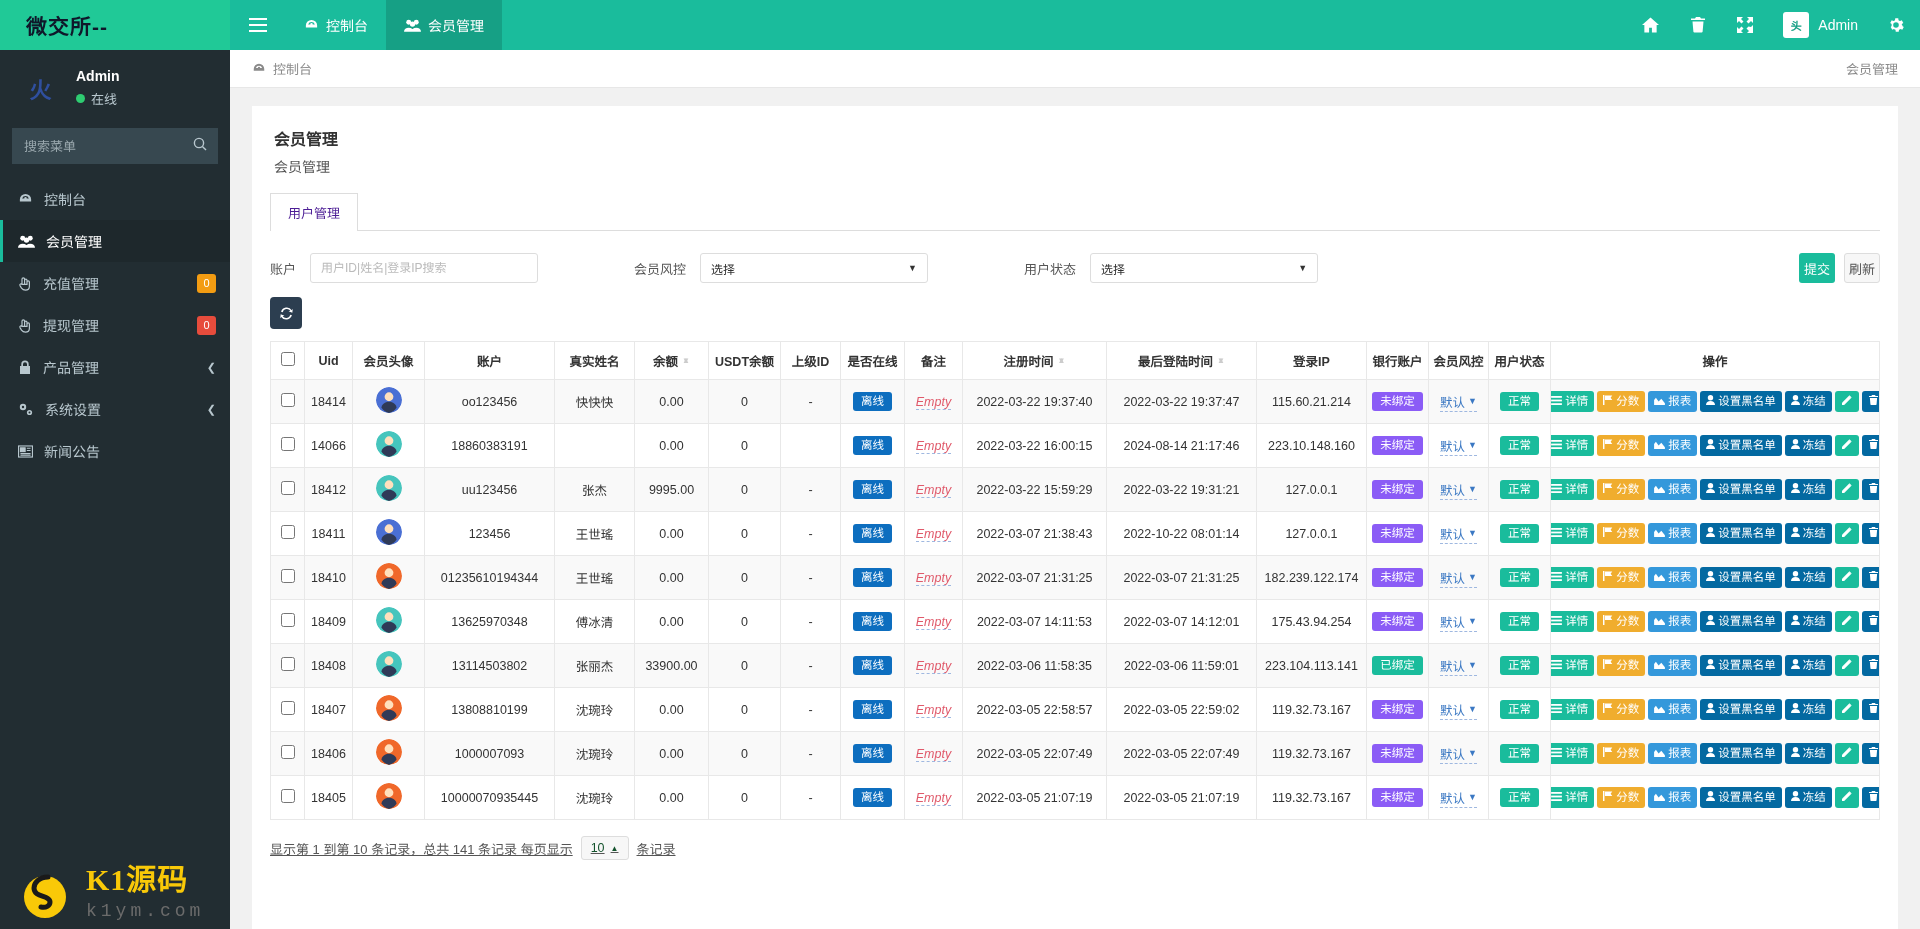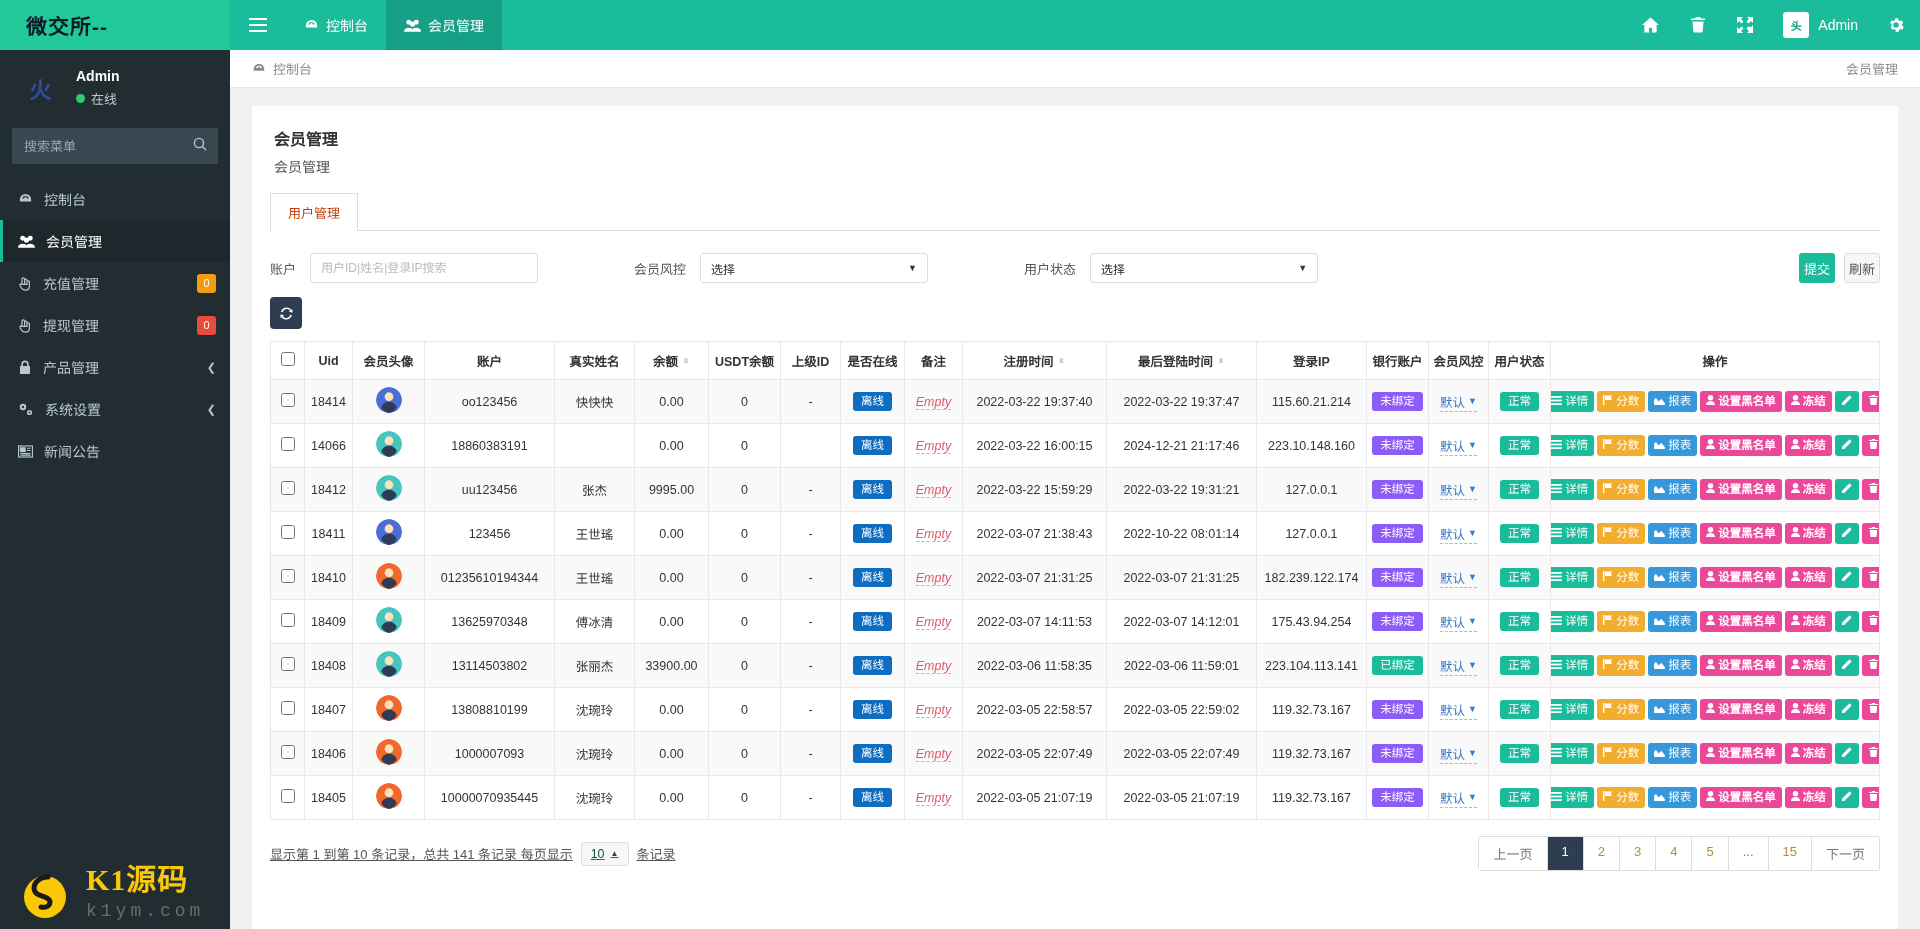--- a/index.html
+++ b/index.html
@@ -87,21 +87,21 @@
   .crumbleft { display: flex; align-items: center; gap: 7px; }
   .panel { margin: 18px 22px 0 22px; background: #fff; flex: 1; min-height: 0; display: flex; flex-direction: column; }
   .panelhead { padding: 20px 22px 0 22px; }
   .panelhead .h1 { font-size: 16px; font-weight: bold; color: #333; }
   .panelhead .h2 { font-size: 14px; color: #555; margin-top: 6px; }
   .tabs { display: flex; border-bottom: 1px solid #ddd; margin: 16px 18px 0 18px; }
   .tab {
     padding: 9px 17px; font-size: 13px; color: #555; cursor: pointer;
     border: 1px solid transparent; border-bottom: none; position: relative; top: 1px; background: #f5f5f5;
   }
-  .tab.active { background: #fff; border-color: #ddd; color: #c2410c; }
+  .tab.active { background: #fff; border-color: #ddd; color: #4c1d95; }
 
   
   .filters { display: flex; align-items: center; padding: 22px 18px 14px 18px; gap: 0; }
   .fgroup { display: flex; align-items: center; gap: 14px; }
   .flabel { font-size: 13px; color: #555; white-space: nowrap; }
   .finput {
     width: 228px; height: 30px; border: 1px solid #ddd; border-radius: 3px;
     font-size: 12px; color: #333; padding: 0 10px; outline: none;
     font-family: "Liberation Sans", sans-serif; background: #fff;
   }
@@ -148,21 +148,21 @@
   .emptylink { color: #e05a6b; font-style: italic; font-size: 12.5px; border-bottom: 1px dashed #9fb8e0; cursor: pointer; }
   .riskcell { color: #3b78c3; font-size: 12.5px; border-bottom: 1px dashed #9fb8e0; cursor: pointer; display: inline-flex; align-items: center; gap: 3px; }
   .riskcell .tri { font-size: 9px; }
 
   .ops { display: flex; gap: 3px; justify-content: center; align-items: center; }
   .opbtn {
     display: inline-flex; align-items: center; gap: 3px; color: #fff; font-size: 11.5px;
     border-radius: 3px; padding: 4px 6px; cursor: pointer; white-space: nowrap; line-height: 1.1;
   }
   .op-teal { background: #1abc9c; } .op-orange { background: #f0ad2e; }
-  .op-blue { background: #3498db; } .op-red { background: #ec4899; font-weight: bold; }
+  .op-blue { background: #3498db; } .op-red { background: #0369a1; }
   .opbtn.sq { padding: 4px 7px; }
 
   
   .tfoot { display: flex; align-items: center; justify-content: space-between; padding: 16px 18px 18px 18px; }
   .tinfo { font-size: 13px; color: #555; display: flex; align-items: center; gap: 8px; text-decoration: underline; }
   .perpage {
     border: 1px solid #ddd; border-radius: 3px; background: #f7f7f7; font-size: 12.5px;
     color: #14532d; padding: 4px 9px; display: inline-flex; align-items: center; gap: 6px; cursor: pointer;
   }
   .perpage .up { font-size: 8px; }
@@ -530,21 +530,21 @@
                     <path d="M16 18c-5 0-8.6 3.1-9.4 7.2A16 16 0 0016 32a16 16 0 009.4-6.8C24.6 21.1 21 18 16 18z" fill="#2f3a57"></path>
                   </svg></td>
                 <td>18860383191</td>
                 <td></td>
                 <td>0.00</td>
                 <td>0</td>
                 <td></td>
                 <td><span class="tag tag-blue">离线</span></td>
                 <td><span class="emptylink">Empty</span></td>
                 <td>2022-03-22 16:00:15</td>
-                <td>2024-12-21 21:17:46</td>
+                <td>2024-08-14 21:17:46</td>
                 <td>223.10.148.160</td>
                 <td><span class="tag tag-red">未绑定</span></td>
                 <td><span class="riskcell">默认<span class="tri">▼</span></span></td>
                 <td><span class="tag tag-green">正常</span></td>
                 <td>
                   <div class="ops">
                     <span class="opbtn op-teal">
                       <span><svg width="11" height="9" viewBox="0 0 12 10" fill="currentColor">
                           <rect y="0" width="12" height="2"></rect>
                           <rect y="4" width="12" height="2"></rect>
@@ -1175,27 +1175,16 @@
 
       <div class="tfoot">
         <div class="tinfo">
           <span>显示第 1 到第 10 条记录，总共 141 条记录 每页显示</span>
           <span class="perpage">
             <span>10</span>
             <span class="up">▲</span>
           </span>
           <span>条记录</span>
         </div>
-        <div class="pager" id="pager">
-            <div class="pg">上一页</div>
-            <div class="pg active">1</div>
-            <div class="pg num">2</div>
-            <div class="pg num">3</div>
-            <div class="pg num">4</div>
-            <div class="pg num">5</div>
-            <div class="pg">...</div>
-            <div class="pg num">15</div>
-            <div class="pg">下一页</div>
-          </div>
       </div>
     </div>
   </div>
 </div>
 
 </body></html>

